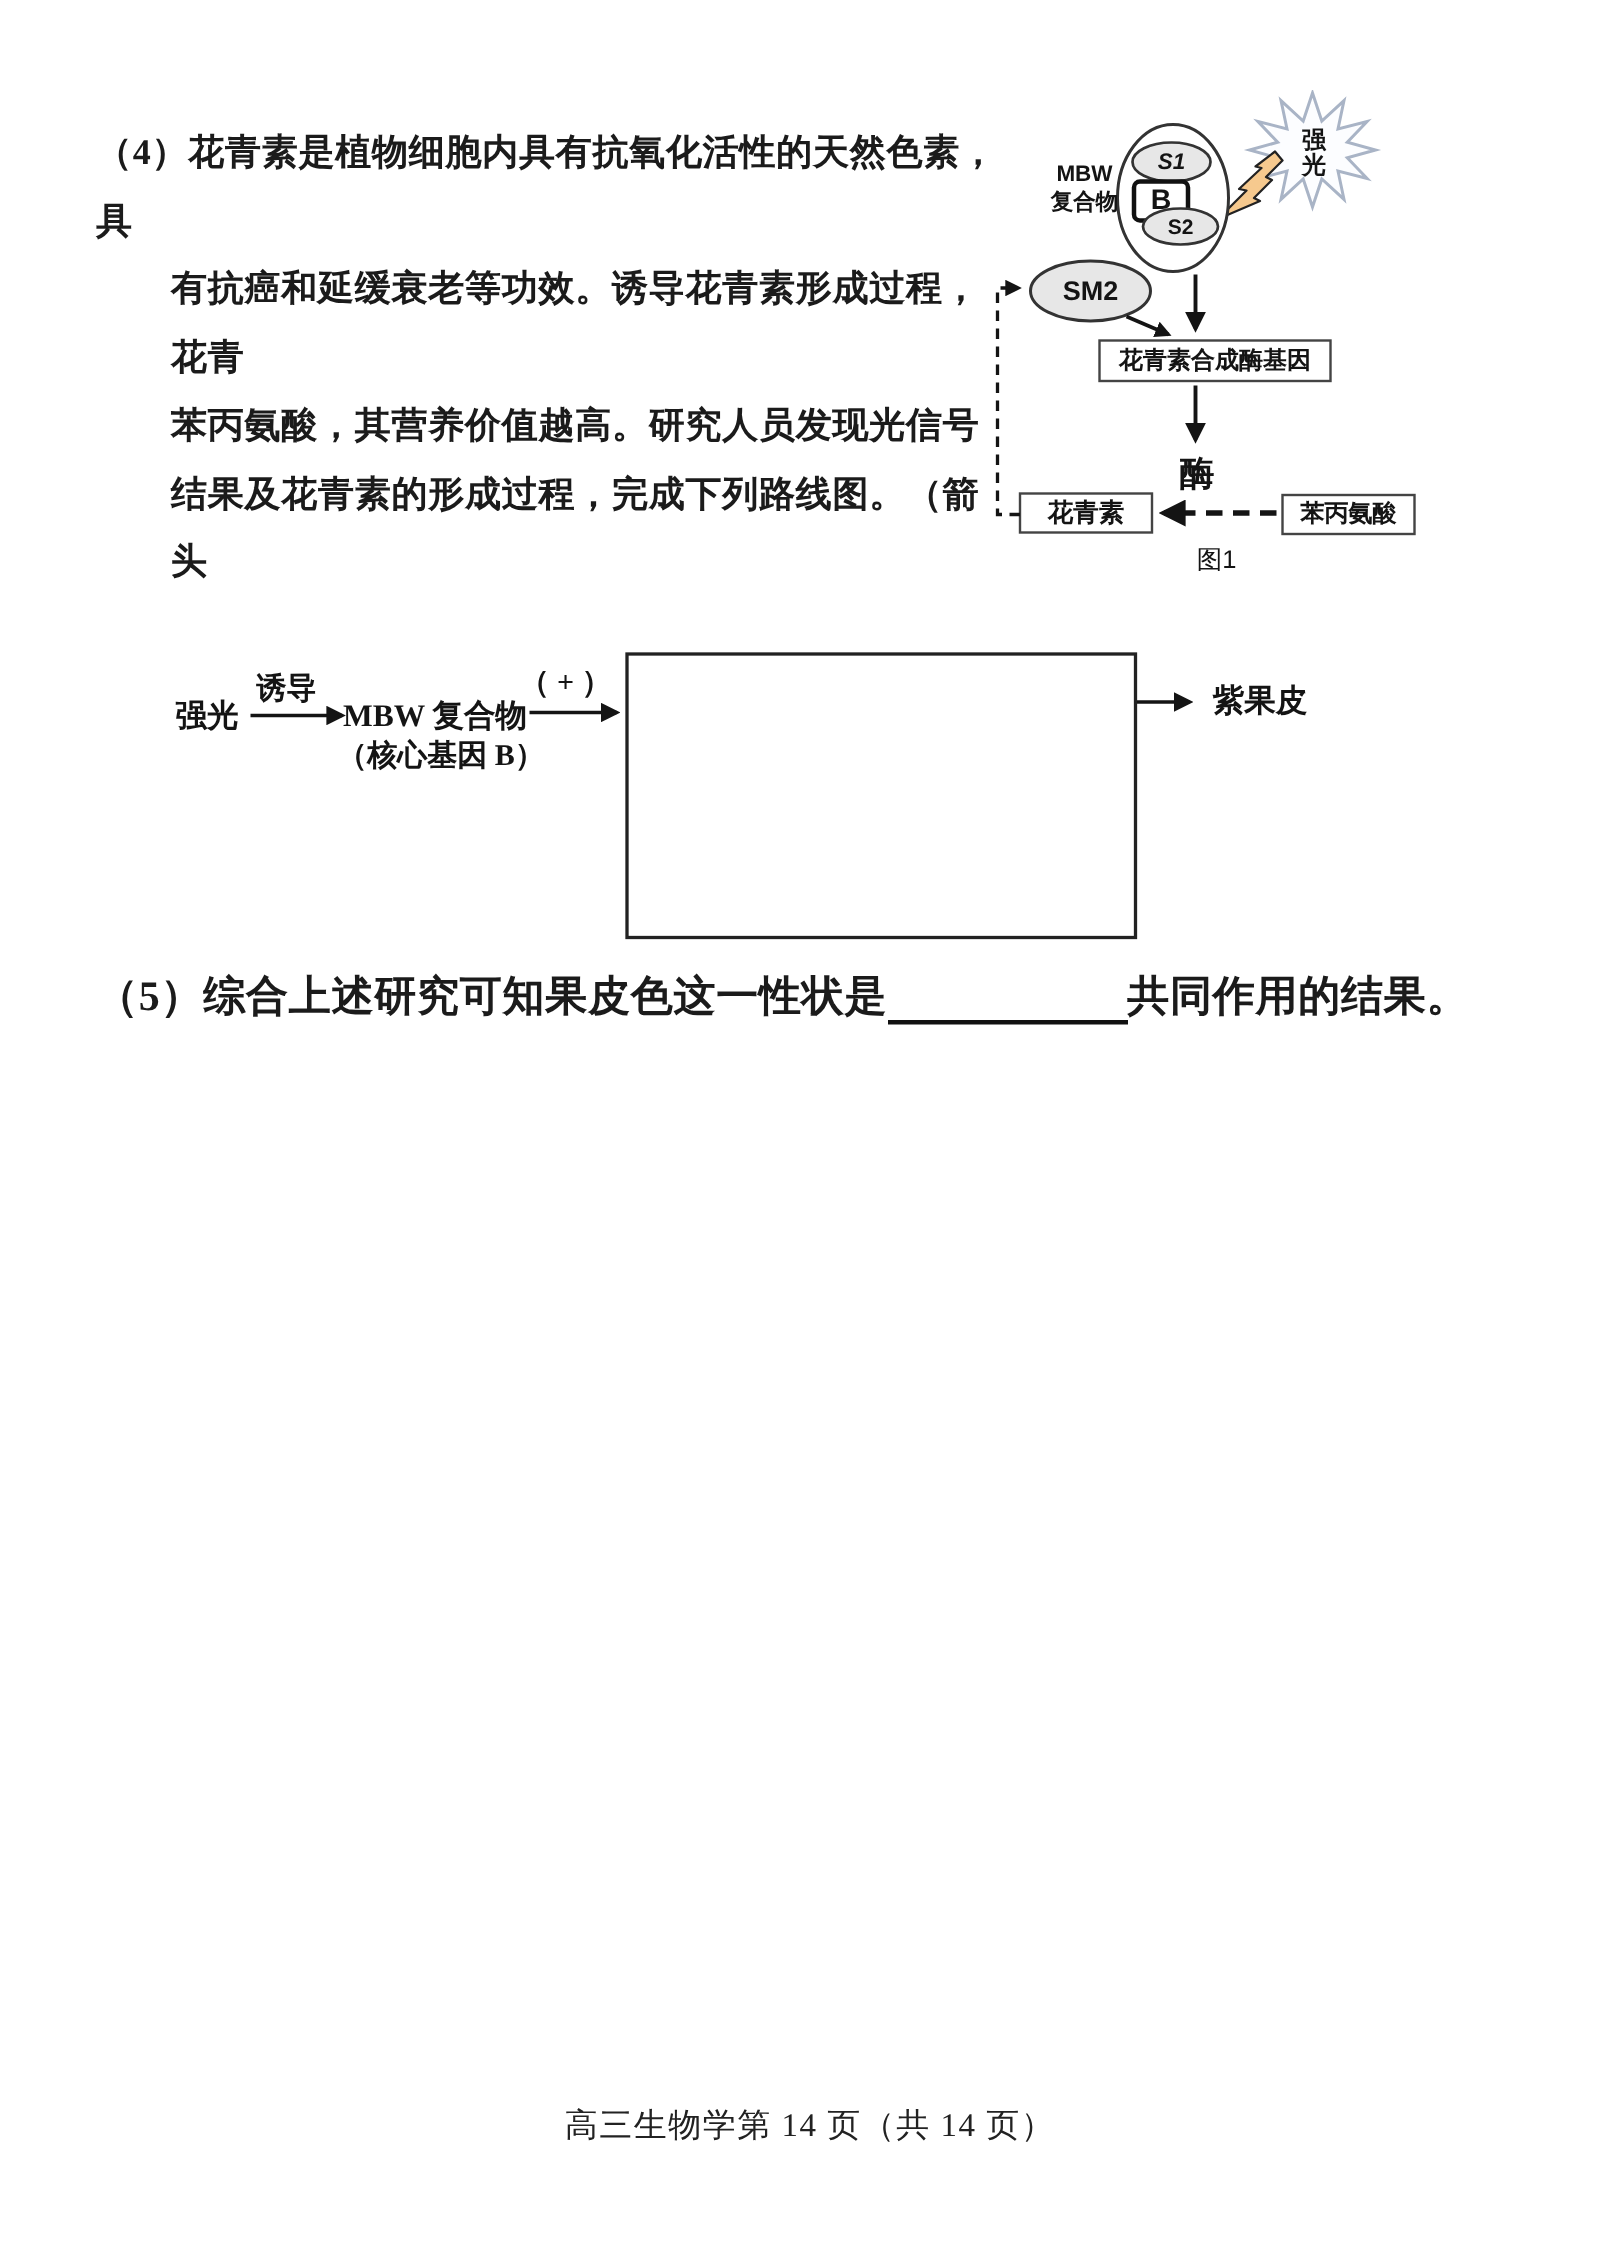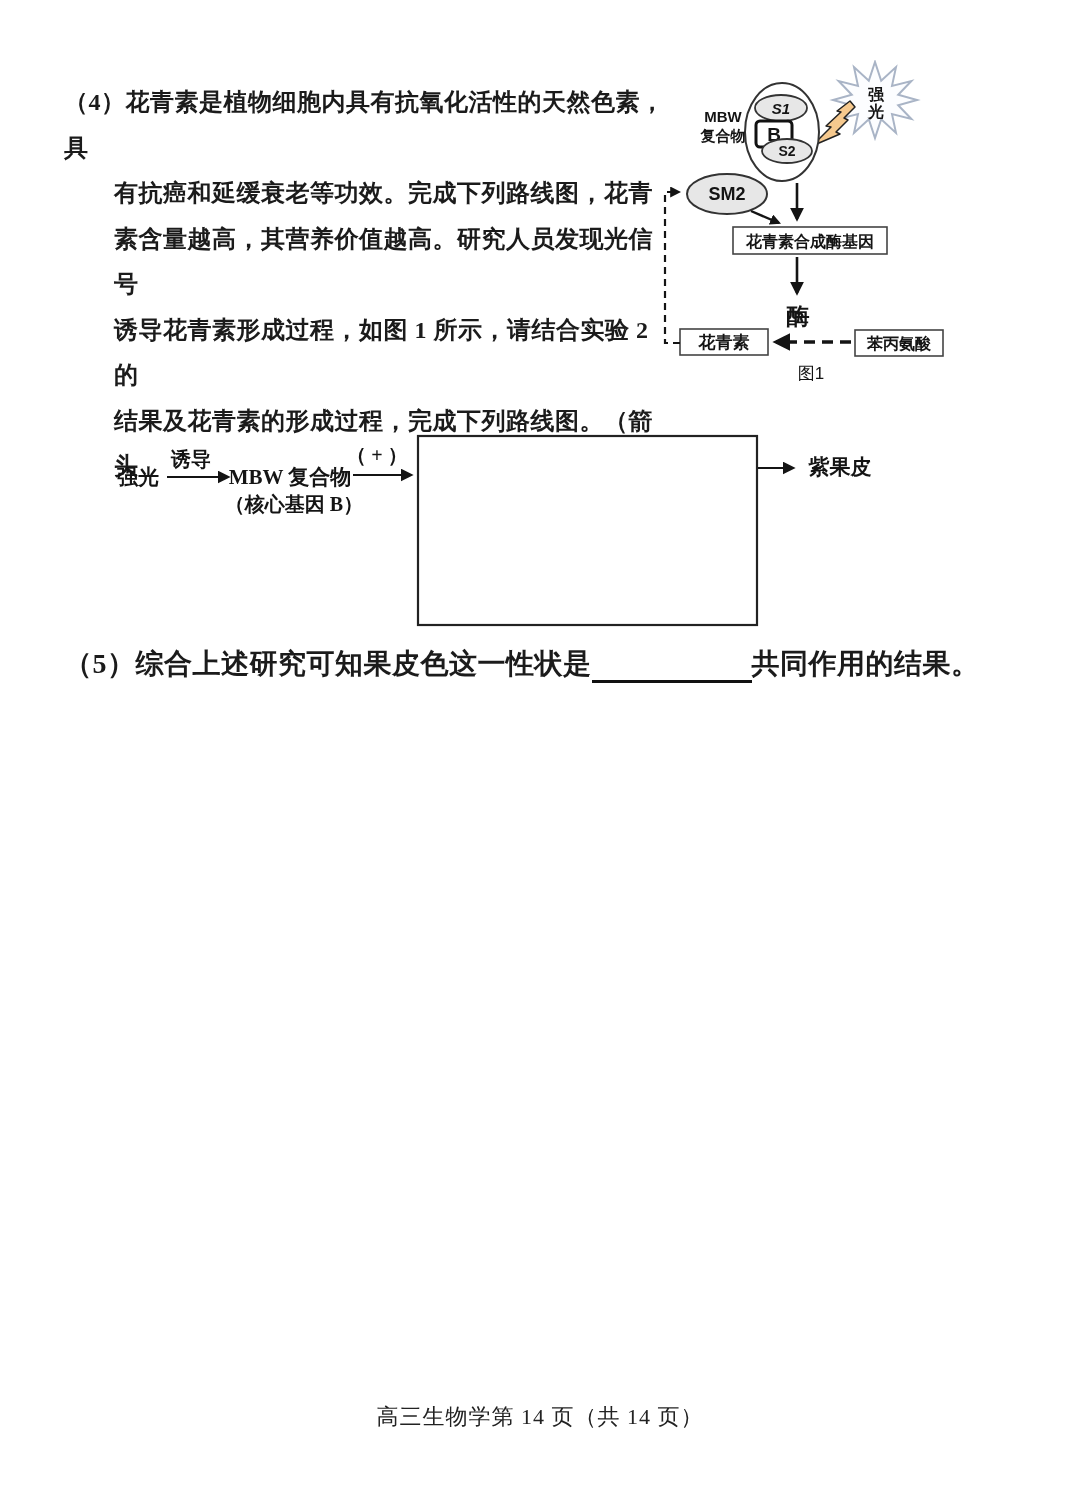--- a/index.html
+++ b/index.html
@@ -47,23 +47,22 @@
   .sans{font-family:"Liberation Sans", sans-serif;}
   .serif{font-family:"Liberation Serif", serif;}
   .b{font-weight:bold;}
   .w6{font-weight:600;}
 </style>
 </head>
 <body>
 
 <div class="q4">
   <div>（4）花青素是植物细胞内具有抗氧化活性的天然色素，具</div>
-  <div class="cont">有抗癌和延缓衰老等功效。完成下列路线图，花青</div>
-  <div class="cont">素含量越高，其营养价值越高。研究人员发现光信号</div>
-  <div class="cont">诱导花青素形成过程，如图 1 所示，请结合实验 2 的</div>
+  <div class="cont">有抗癌和延缓衰老等功效。诱导花青素形成过程，花青</div>
+  <div class="cont">苯丙氨酸，其营养价值越高。研究人员发现光信号</div>
   <div class="cont">结果及花青素的形成过程，完成下列路线图。（箭头</div>
 </div>
 
 <svg id="fig1" class="fig" width="340" height="335" viewBox="0 0 340 335">
   <defs>
     <marker id="ah-s" viewBox="0 0 10 10" refX="8" refY="5" markerWidth="11" markerHeight="11" orient="auto" markerUnits="userSpaceOnUse">
       <path d="M0,0 L10,5 L0,10 Z" fill="#141414"></path>
     </marker>
     <marker id="ah-m" viewBox="0 0 10 10" refX="8" refY="5" markerWidth="14" markerHeight="14" orient="auto" markerUnits="userSpaceOnUse">
       <path d="M0,0 L10,5 L0,10 Z" fill="#141414"></path>

